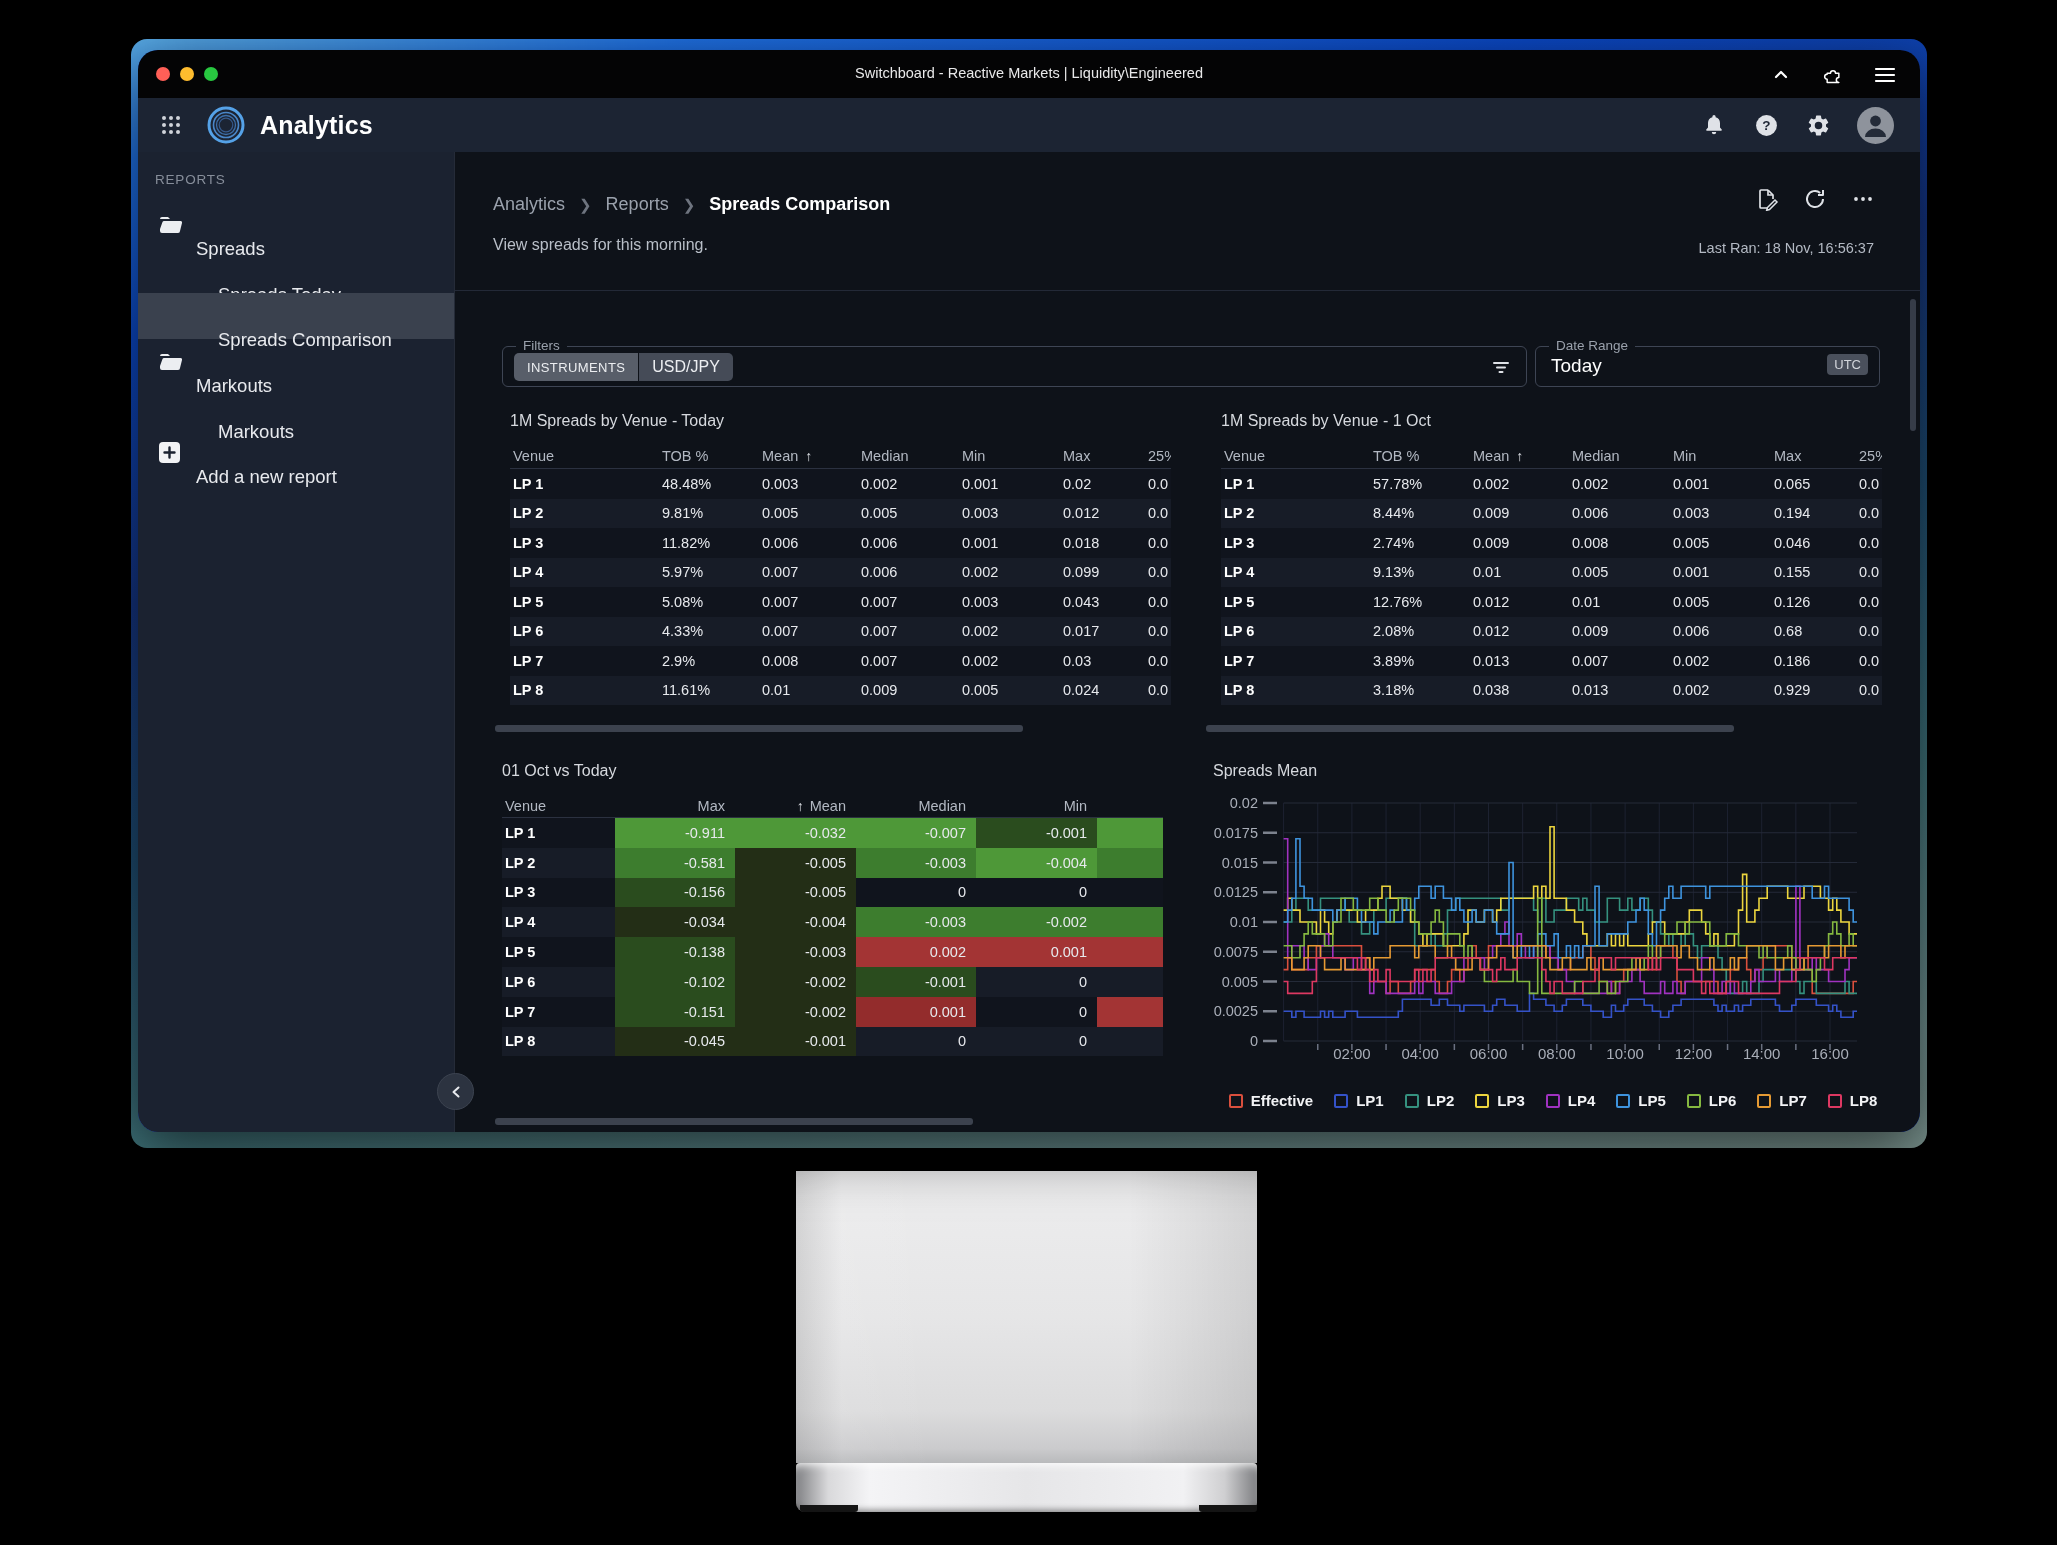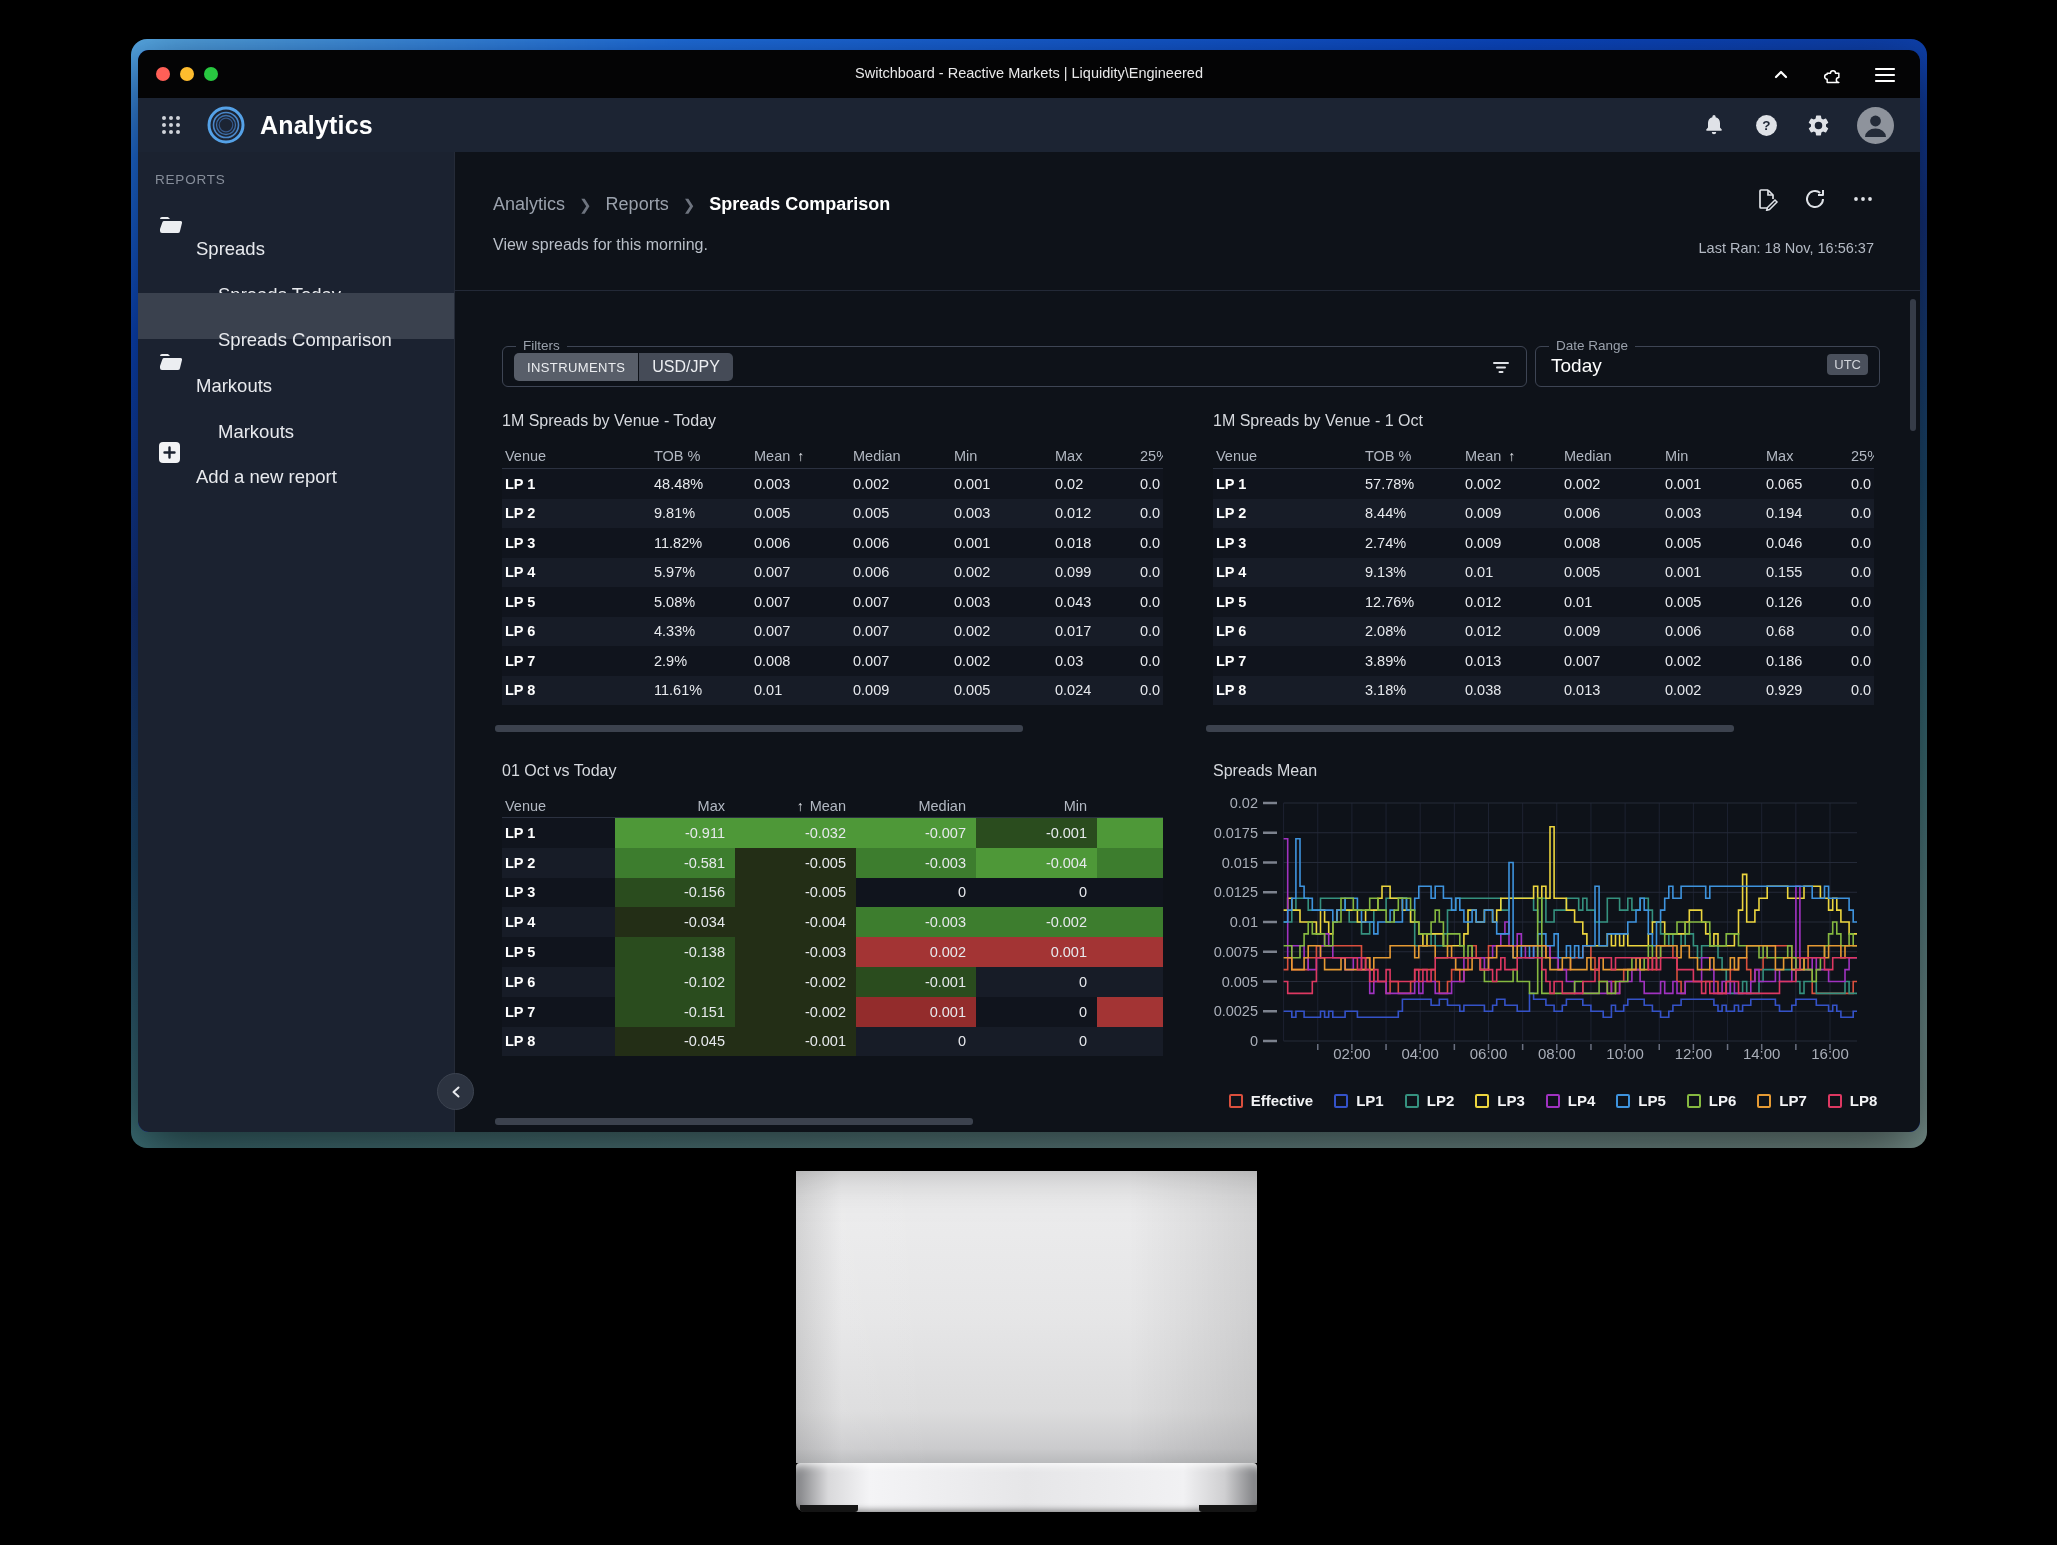--- a/index.html
+++ b/index.html
@@ -3,21 +3,21 @@
 <meta charset="utf-8">
 <style>
   html,body{margin:0;padding:0;background:#000;width:2057px;height:1545px;
     font-family:"Liberation Sans","DejaVu Sans",sans-serif;-webkit-font-smoothing:antialiased;}
   *{box-sizing:border-box;}
   .abs{position:absolute;}
 
   
   #wallpaper{left:131px;top:39px;width:1796px;height:1109px;border-radius:16px;
     background:linear-gradient(168deg,#57a7e0 0%,#1f6fe0 8%,#0b47c2 20%,#14337e 38%,#1d4a6e 55%,#3d7077 74%,#6e8d8c 92%,#7b948f 100%);}
-  #window{left:138px;top:50px;width:1782px;height:1082px;border-radius:11px;background:#1d4ed8;
+  #window{left:138px;top:50px;width:1782px;height:1082px;border-radius:20px;background:#1d4ed8;
     overflow:hidden;box-shadow:0 18px 60px rgba(0,0,0,.6);display:flex;flex-direction:column;}
 
   
   #stand-neck{left:796px;top:1171px;width:461px;height:292px;
     background:linear-gradient(180deg,#ededee 0%,#e6e6e7 50%,#dcdcdd 82%,#cbcbcd 95%,#b9babc 100%);}
   #stand-neck:after{content:"";position:absolute;inset:0;
     background:linear-gradient(90deg,rgba(0,0,0,.10),rgba(255,255,255,.08) 10%,rgba(255,255,255,0) 30%,rgba(255,255,255,0) 72%,rgba(0,0,0,.10));}
   #stand-base{left:796px;top:1463px;width:461px;height:49px;border-radius:4px 4px 9px 9px;
     background:linear-gradient(90deg,#808184 0%,#d9d9db 7%,#f4f4f6 16%,#e6e6e8 50%,#f1f1f3 84%,#cfcfd1 93%,#7e7f82 100%);
     box-shadow:inset 0 6px 8px -4px rgba(255,255,255,.9), inset 0 -5px 6px -3px rgba(0,0,0,.45);}
@@ -69,21 +69,21 @@
   .chiprow{position:absolute;left:11px;top:6px;display:flex;}
   .chip{height:28px;display:flex;align-items:center;padding:12px 13px;color:#eceef1;}
   .chip.k{background:#585e69;border-radius:5px 0 0 5px;font-size:13px;letter-spacing:.4px;}
   .chip.v{background:#454b57;border-radius:0 5px 5px 0;font-size:16px;margin-left:1px;}
   #filter-icon{position:absolute;right:14px;top:9px;}
   #dr-value{position:absolute;left:15px;top:8px;font-size:19px;color:#fff;}
   #utc-badge{position:absolute;right:11px;top:7px;background:#4a505c;color:#d2d5db;font-size:13px;
     padding:3px 7px;border-radius:4px;}
 
   
-  .vtable{position:absolute;width:661px;overflow:hidden;}
+  .vtable{position:absolute;width:661px;overflow:hidden;margin-left:8px;}
   .tbl-title{font-size:16px;color:#d6d9de;margin-bottom:9px;}
   .thead,.tr{display:flex;width:720px;}
   .thead{height:26px;align-items:center;border-bottom:1px solid #2b3140;margin-top:13px;}
   .th{font-size:14.5px;color:#b2b8c2;display:flex;align-items:center;gap:7px;}
   .sort-arrow{font-size:14px;color:#dfe2e7;}
   .tr{height:29.5px;align-items:center;}
   .tr.even{background:#10141d;}
   .tr.odd{background:#171c27;}
   .td{font-size:14.5px;color:#e7e9ed;}
   .td.venue{font-weight:700;color:#fff;}

